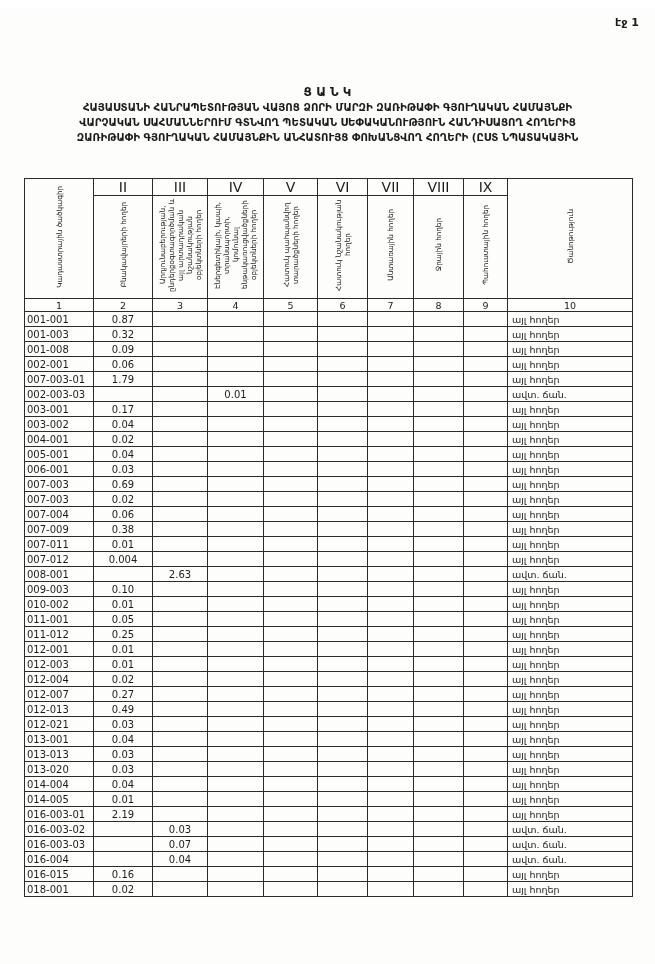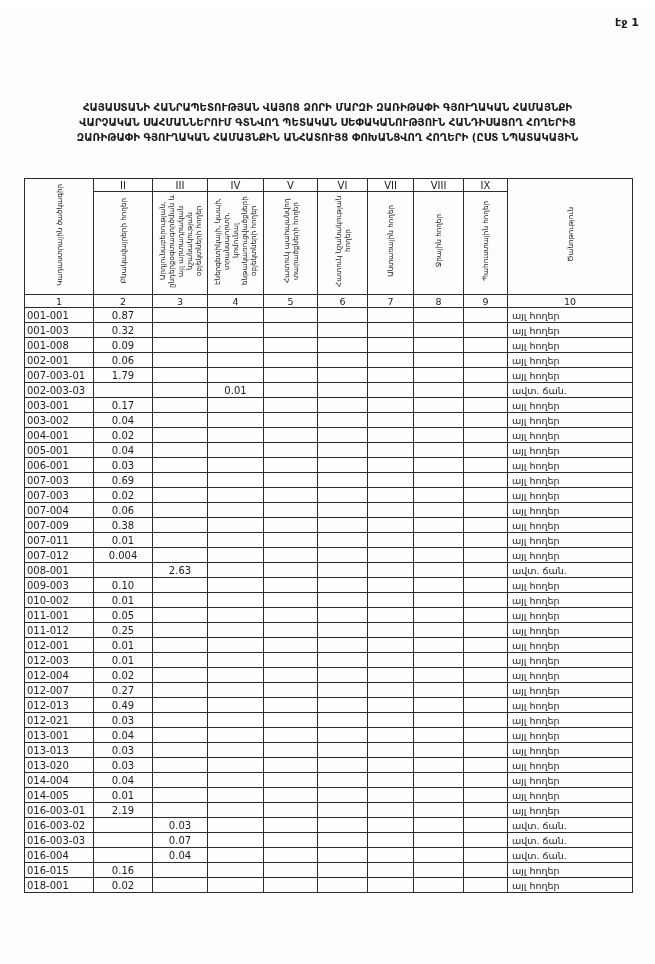--- a/index.html
+++ b/index.html
@@ -31,21 +31,21 @@
     text-align: center; font-size: 10.2px; font-weight: bold; line-height: 1.45;
   }
   table.land {
     position: absolute; top: 170px; left: 24px; width: 608px;
     border-collapse: collapse; table-layout: fixed;
   }
   .land th, .land td {
     border: 1px solid #2b2b2b; font-weight: normal;
     overflow: hidden; white-space: nowrap;
   }
-  .land th.roman { height: 13px; font-size: 10px; text-align: center; }
+  .land th.roman { height: 13px; font-size: 14px; text-align: center; }
   .land th.vert-cell { height: 100px; text-align: center; vertical-align: middle; padding: 2px 1px; white-space: normal; }
   .vert {
     writing-mode: vertical-rl;
     transform: rotate(180deg);
     display: inline-block;
     max-height: 95px;
     font-size: 7.2px;
     line-height: 1.25;
     text-align: center;
     white-space: normal;
@@ -58,20 +58,21 @@
   .land td.note { text-align: left; padding-left: 4px; font-size: 9.5px; }
 </style>
 </head>
 <body>
 
 <div class="page">
 
   <div class="page-marker">էջ 1</div>
 
 
+  <div class="heading">Ց Ա Ն Կ</div>
 
   <div class="title">
     <div>ՀԱՅԱՍՏԱՆԻ ՀԱՆՐԱՊԵՏՈՒԹՅԱՆ ՎԱՅՈՑ ՁՈՐԻ ՄԱՐԶԻ ԶԱՌԻԹԱՓԻ ԳՅՈՒՂԱԿԱՆ ՀԱՄԱՅՆՔԻ</div>
     <div>ՎԱՐՉԱԿԱՆ ՍԱՀՄԱՆՆԵՐՈՒՄ ԳՏՆՎՈՂ ՊԵՏԱԿԱՆ ՍԵՓԱԿԱՆՈՒԹՅՈՒՆ ՀԱՆԴԻՍԱՑՈՂ ՀՈՂԵՐԻՑ</div>
     <div>ԶԱՌԻԹԱՓԻ ԳՅՈՒՂԱԿԱՆ ՀԱՄԱՅՆՔԻՆ ԱՆՀԱՏՈՒՅՑ ՓՈԽԱՆՑՎՈՂ ՀՈՂԵՐԻ (ԸՍՏ ՆՊԱՏԱԿԱՅԻՆ</div>
   </div>
 
   <table class="land">
     <colgroup>
       <col style="width:69px">

